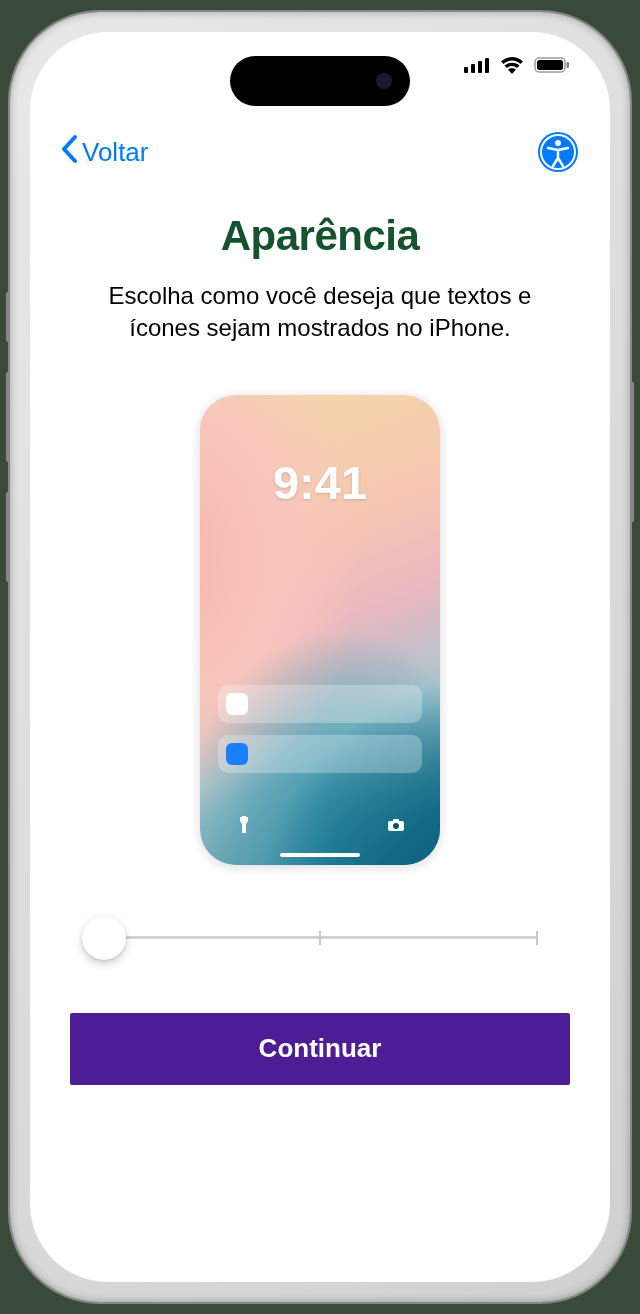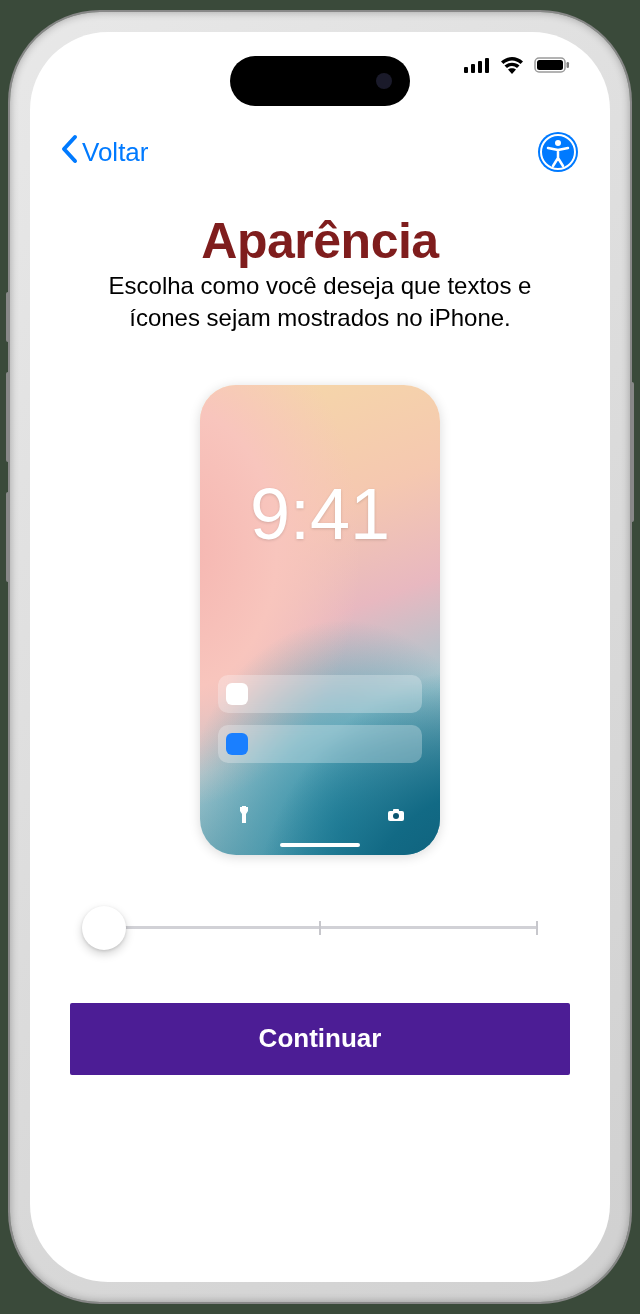--- a/index.html
+++ b/index.html
@@ -115,24 +115,25 @@
       height: 44px;
       cursor: pointer;
     }
     .content {
       padding: 30px 40px 0 40px;
       display: flex;
       flex-direction: column;
       align-items: center;
     }
     .page-title {
-      font-size: 50px;
+      font-size: 42px;
       font-weight: 700;
-      color: #7f1d1d;
+      color: #14532d;
       text-align: center;
+      margin-bottom: 20px;
       letter-spacing: -0.5px;
     }
     .subtitle {
       font-size: 24px;
       color: #000;
       text-align: center;
       line-height: 1.35;
       margin-bottom: 50px;
       max-width: 480px;
     }
@@ -153,24 +154,23 @@
         radial-gradient(ellipse 140% 100% at -10% 35%, #f5b5b0 0%, #f8c5bd 30%, transparent 55%),
         linear-gradient(160deg, #f5d9a8 0%, #f5c8b0 30%, #e8b8c0 50%, #a5c8d0 70%, #5090a0 100%);
     }
     .preview-time {
       position: absolute;
       top: 60px;
       left: 0;
       right: 0;
       text-align: center;
       color: #fff;
-      font-size: 72px;
-      font-weight: 400;
+      font-size: 47px;
+      font-weight: 700;
       text-shadow: 0 1px 3px rgba(0,0,0,0.15);
-      margin-top: 28px;
     }
     .preview-widgets {
       position: absolute;
       bottom: 80px;
       left: 18px;
       right: 18px;
     }
     .preview-widget {
       height: 38px;
       background: rgba(255,255,255,0.28);

